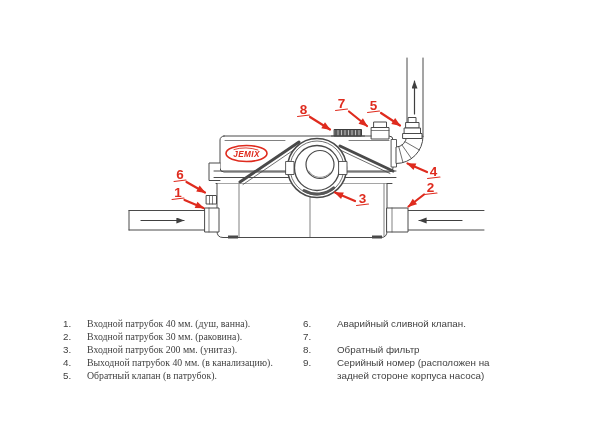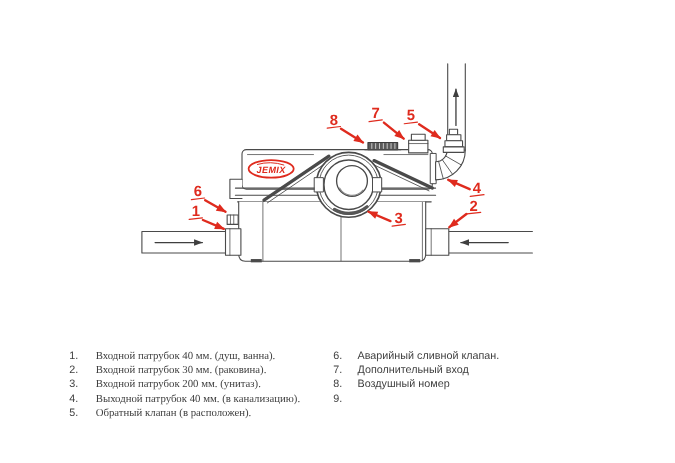--- a/index.html
+++ b/index.html
@@ -11,21 +11,21 @@
   .callout-num{font:600 13.5px "Liberation Sans",sans-serif;fill:#df2b1e;}
   .logo-text{font:italic 700 8.2px "Liberation Sans",sans-serif;fill:#df2b1e;letter-spacing:.4px;}
   .legend{position:absolute;top:317px;left:0;width:614px;color:#3f3f3f;font-size:9.8px;line-height:13px;}
   .legend ul{list-style:none;margin:0;padding:0;}
   .legend li{display:flex;}
   .col-left{position:absolute;left:63px;top:0;width:254px;}
   .col-right{position:absolute;left:303px;top:0;width:215px;}
   .col-left .num{width:24px;flex:none;}
   .col-right .num{width:22px;flex:none;}
   .col-left .txt{width:230px;font-family:Liberation Serif, serif;}
-  .col-right .txt{width:185px;}
+  .col-right .txt{width:185px;margin-left:12px;}
 </style>
 </head>
 <body>
 
 <div class="stage">
 
   <svg class="diagram" width="614" height="310" viewBox="0 0 614 310" fill="none" stroke-linecap="round" stroke-linejoin="round">
     <defs>
       <marker id="ar" markerUnits="userSpaceOnUse" markerWidth="11" markerHeight="9" refX="8.6" refY="4" orient="auto">
         <path d="M0.5,0.5 L9.5,4 L0.5,7.5 Z" fill="#df2b1e" stroke="none"></path>
@@ -184,35 +184,35 @@
       <li>
           <span class="num">3.</span>
           <span class="txt">Входной патрубок 200 мм. (унитаз).</span>
         </li>
       <li>
           <span class="num">4.</span>
           <span class="txt">Выходной патрубок 40 мм. (в канализацию).</span>
         </li>
       <li>
           <span class="num">5.</span>
-          <span class="txt">Обратный клапан (в расположен).</span>
+          <span class="txt">Обратный клапан (в патрубок).</span>
         </li>
     </ul>
     <ul class="col-right">
       <li>
           <span class="num">6.</span>
           <span class="txt">Аварийный сливной клапан.</span>
         </li>
       <li>
           <span class="num">7.</span>
-          <span class="txt">Дополнительный вход</span>
         </li>
       <li>
           <span class="num">8.</span>
-          <span class="txt">Воздушный номер</span>
+          <span class="txt">Обратный фильтр</span>
         </li>
       <li>
           <span class="num">9.</span>
+          <span class="txt">Серийный номер (расположен на задней стороне корпуса насоса)</span>
         </li>
     </ul>
   </div>
 
 </div>
 
 </body></html>

